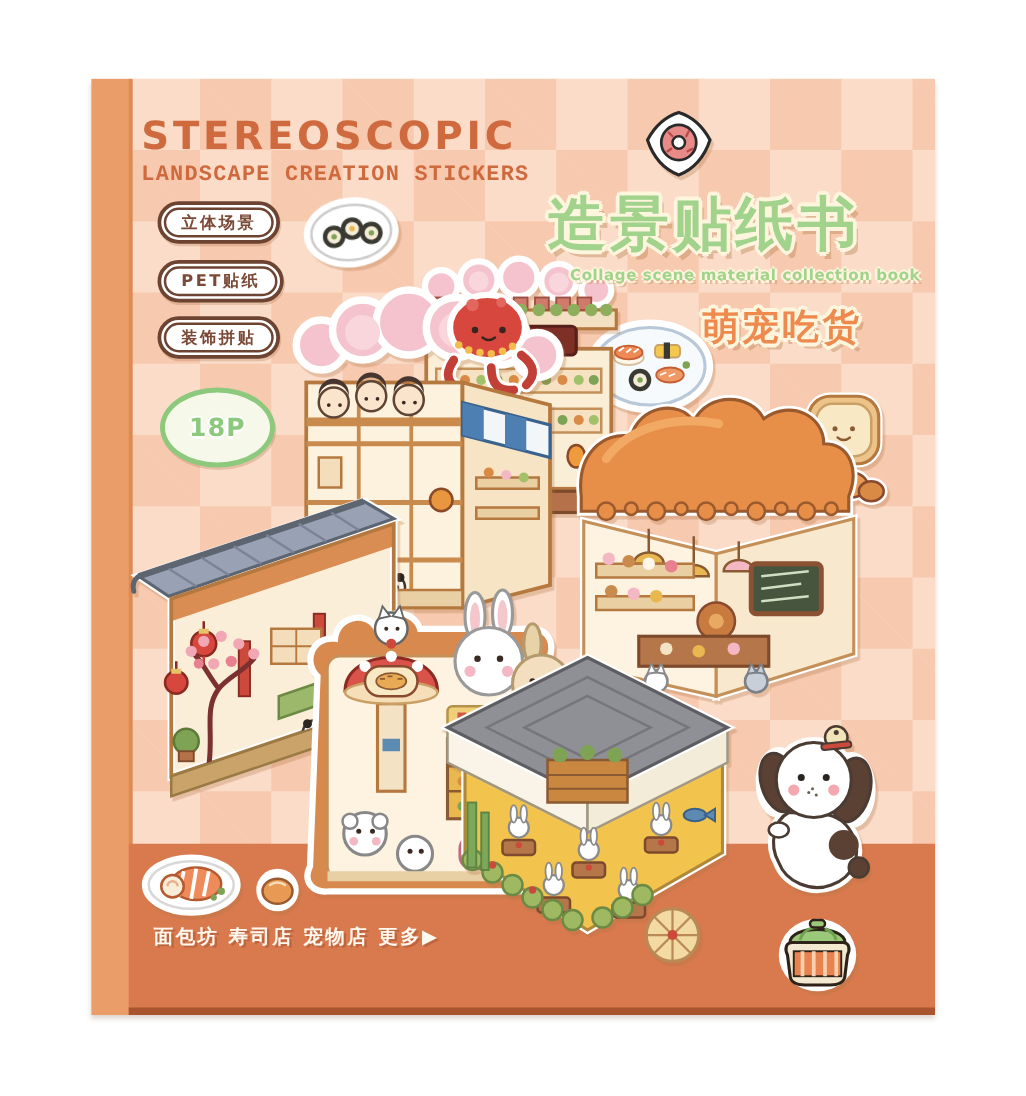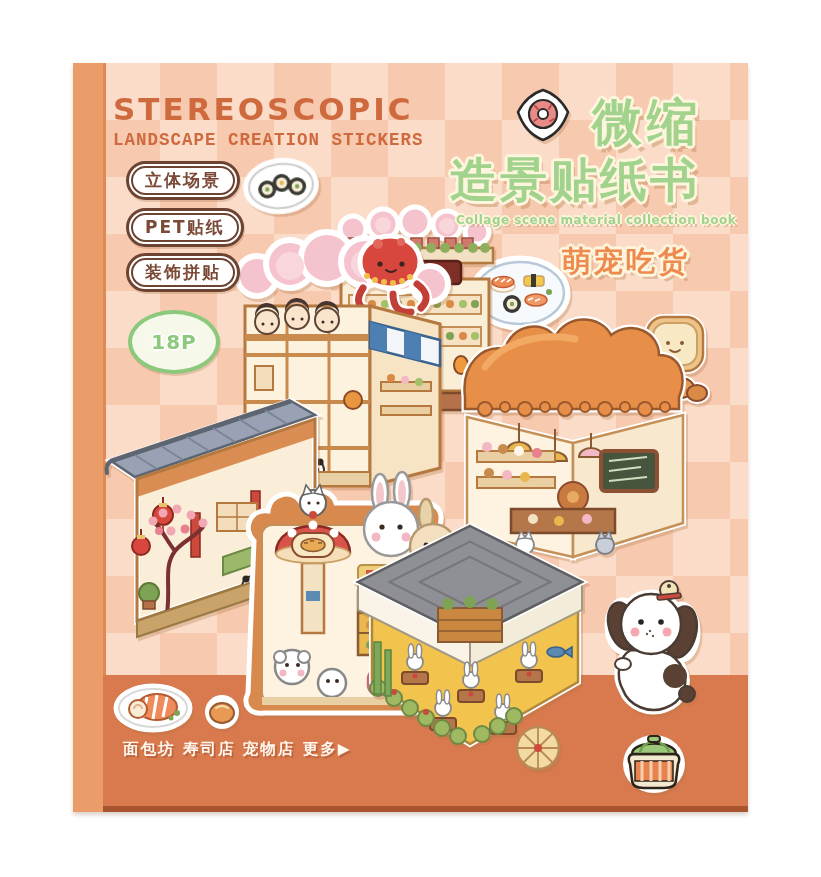--- a/index.html
+++ b/index.html
@@ -17,32 +17,32 @@
          border-right:3px solid #dd8a55;}
   .band{position:absolute;left:30px;right:0;top:612px;bottom:0;background:#d97a4e;
         border-bottom:6px solid #a8552f;}
   .txt{position:absolute;white-space:nowrap;line-height:1.05;}
   .head1{left:40px;top:30px;font-size:31px;font-weight:800;letter-spacing:3px;color:#ce6a3e;}
   .head2{left:40px;top:68px;font-size:17.5px;font-weight:800;letter-spacing:1px;color:#ce6a3e;font-family:Liberation Mono, monospace;}
   .pill{position:absolute;left:53px;display:inline-flex;align-items:center;justify-content:center;
         background:#ffffff;border:3px solid #6d4331;border-radius:999px;padding:2px;
         box-shadow:1px 2px 0 rgba(160,100,60,.25);}
   .pill-inner{border:2px solid #6d4331;border-radius:999px;padding:1px 12px;
-        font-size:17px;font-weight:800;color:#7b4936;letter-spacing:2px;}
+        font-size:13px;font-weight:800;color:#7b4936;letter-spacing:2px;}
   .oval18{position:absolute;left:55px;top:247px;width:84px;height:56px;border-radius:50%;
         background:#f6f9ea;border:4px solid #8cc97c;display:flex;align-items:center;justify-content:center;
         font-size:20px;font-weight:900;color:#8cc97c;letter-spacing:1px;
         text-shadow:-2px 0 0 #ffffff,2px 0 0 #ffffff,0 -2px 0 #ffffff,0 2px 0 #ffffff;
         box-shadow:1px 2px 0 rgba(160,100,60,.25);}
   .bubble{font-weight:900;color:#a2d38c;
         text-shadow:-3px 0 0 #fdf5dd,3px 0 0 #fdf5dd,0 -3px 0 #fdf5dd,0 3px 0 #fdf5dd,
         -2px -2px 0 #fdf5dd,2px -2px 0 #fdf5dd,-2px 2px 0 #fdf5dd,2px 2px 0 #fdf5dd,
         4px 6px 0 rgba(191,138,92,.45);}
   .cn1{left:519px;top:33px;font-size:50px;letter-spacing:5px;}
-  .cn2{left:377px;top:92px;font-size:47px;letter-spacing:3px;}
+  .cn2{left:365px;top:92px;font-size:47px;letter-spacing:3px;}
   .ensub{left:383px;top:151px;font-size:12px;font-weight:800;color:#a2d38c;letter-spacing:0.5px;
         text-shadow:-2px 0 0 #fdf5dd,2px 0 0 #fdf5dd,0 -2px 0 #fdf5dd,0 2px 0 #fdf5dd,
         2px 3px 0 rgba(191,138,92,.4);}
   .theme{left:489px;top:183px;font-size:29px;font-weight:900;color:#ee8a4e;letter-spacing:3px;
         text-shadow:-3px 0 0 #fdf5dd,3px 0 0 #fdf5dd,0 -3px 0 #fdf5dd,0 3px 0 #fdf5dd,
         -2px -2px 0 #fdf5dd,2px -2px 0 #fdf5dd,-2px 2px 0 #fdf5dd,2px 2px 0 #fdf5dd,
         4px 5px 0 rgba(191,138,92,.45);}
   .shops{left:50px;top:678px;font-size:15.5px;font-weight:800;color:#fff8ef;letter-spacing:2px;
         text-shadow:2px 2px 0 rgba(150,70,40,.4);}
   .tagline{left:48px;top:697px;font-size:30px;font-weight:900;color:#fffdf6;letter-spacing:2px;
@@ -668,20 +668,19 @@
     </div>
     <div class="pill" style="top:145px;">
       <span class="pill-inner">PET贴纸</span>
     </div>
     <div class="pill" style="top:190px;">
       <span class="pill-inner">装饰拼贴</span>
     </div>
 
     <div class="oval18">18P</div>
 
-    <div class="txt bubble cn1">微缩</div>
     <div class="txt bubble cn2">造景贴纸书</div>
     <div class="txt ensub">Collage scene material collection book</div>
     <div class="txt theme">萌宠吃货</div>
 
     <div class="txt shops">面包坊 寿司店 宠物店 更多▶</div>
   </div>
 </div>
 
 </body></html>

